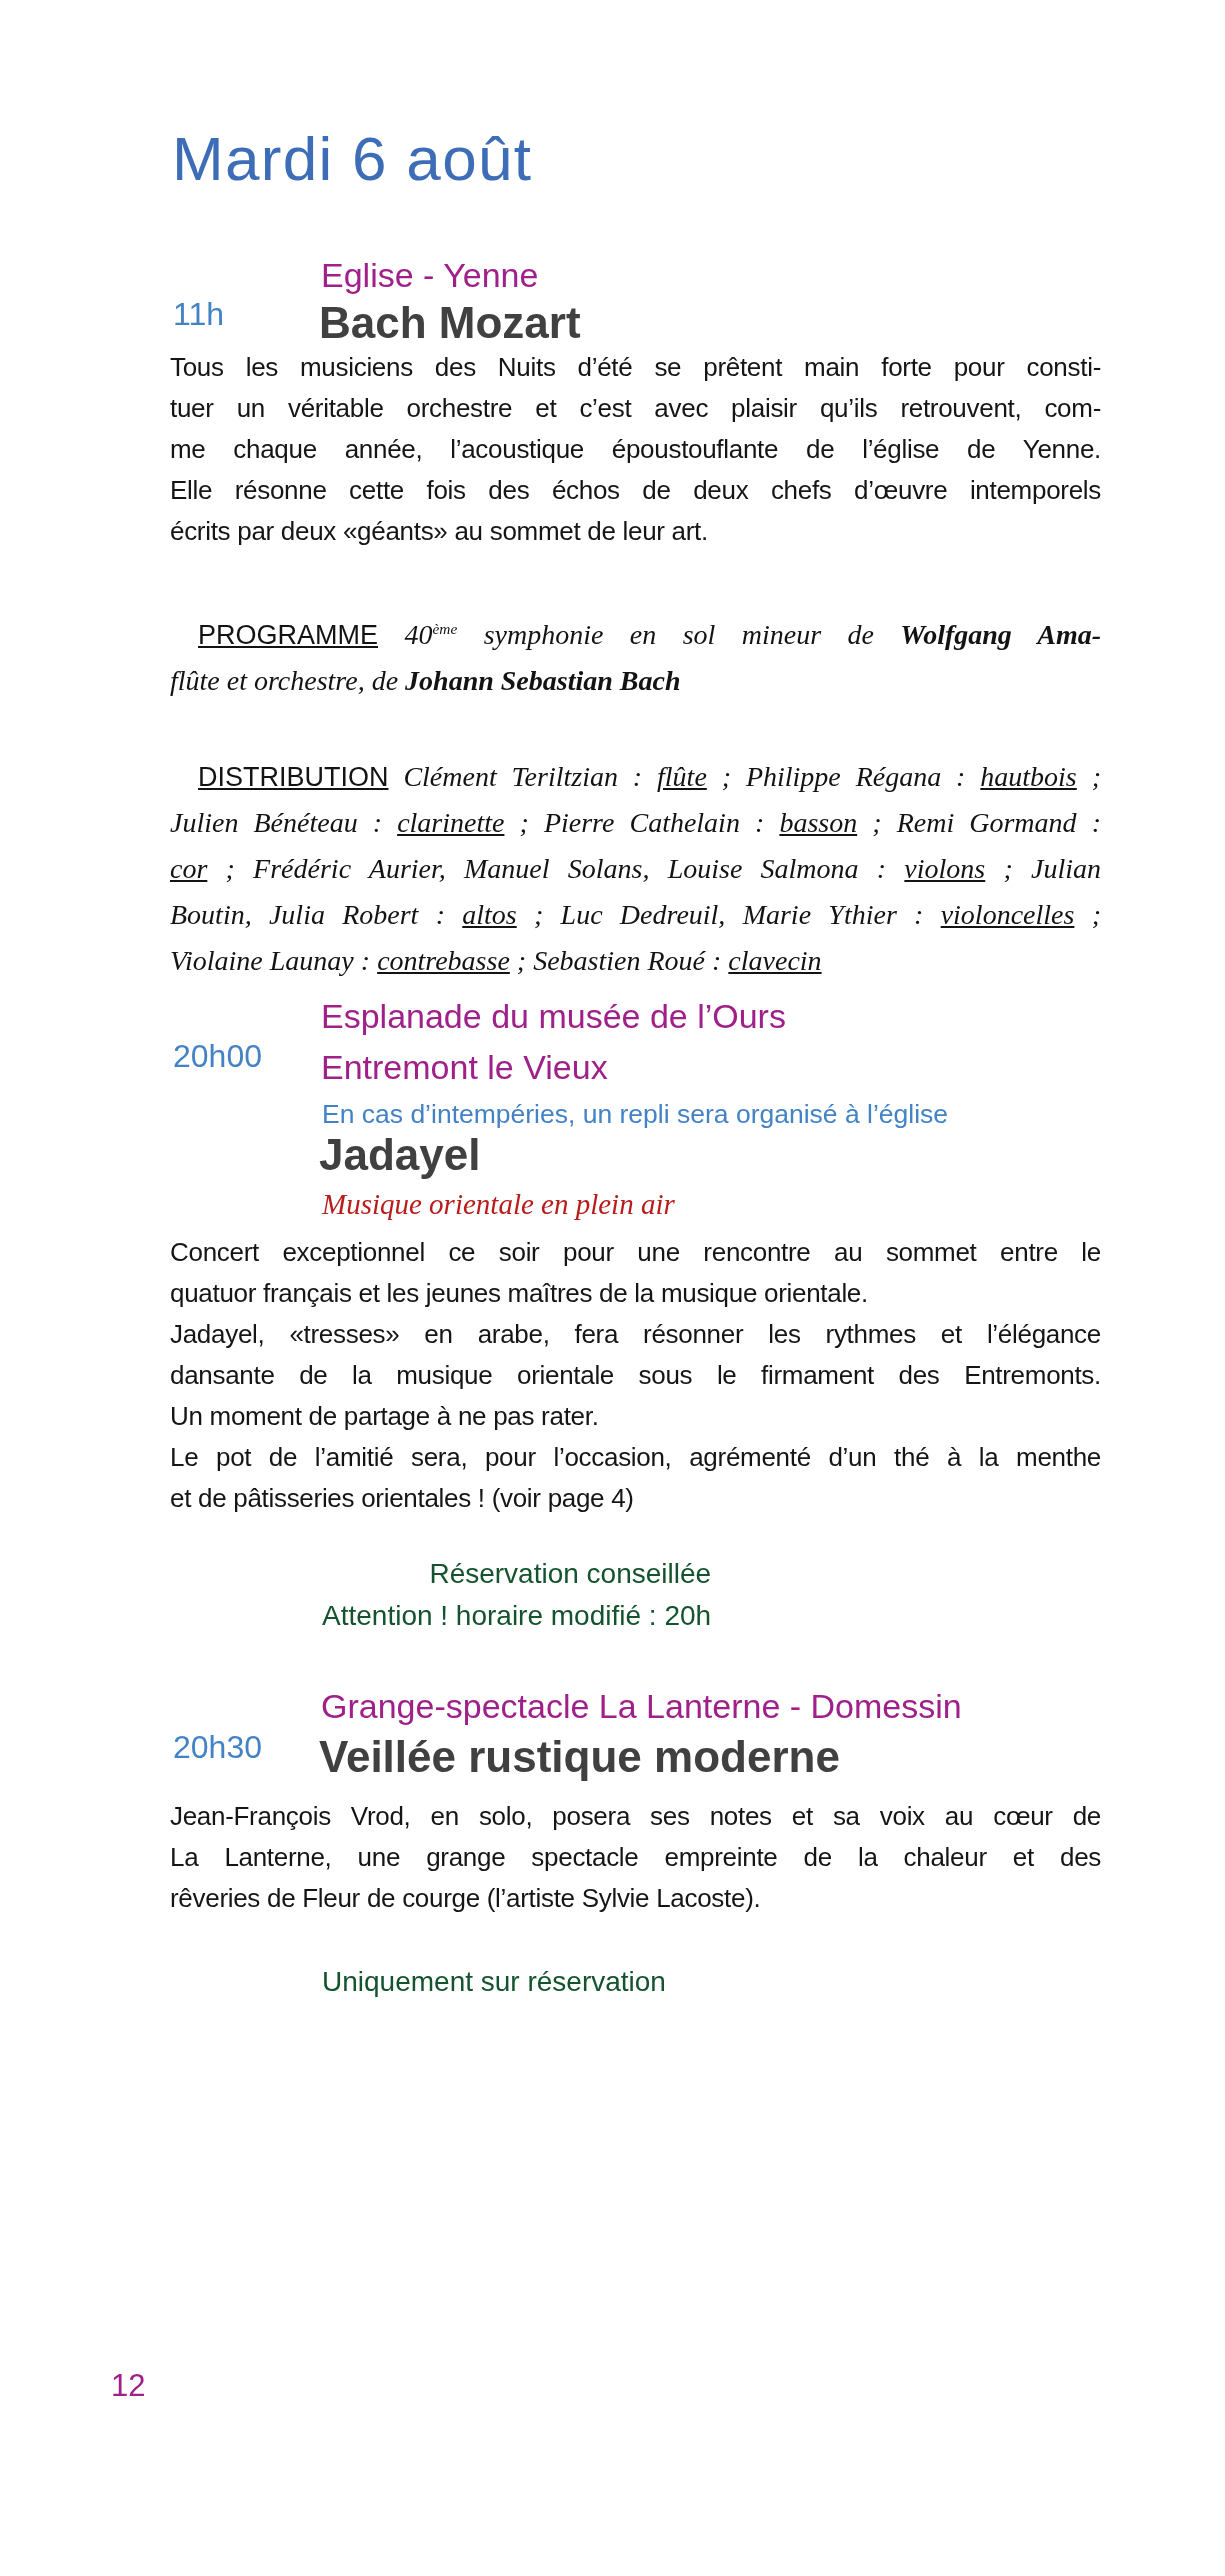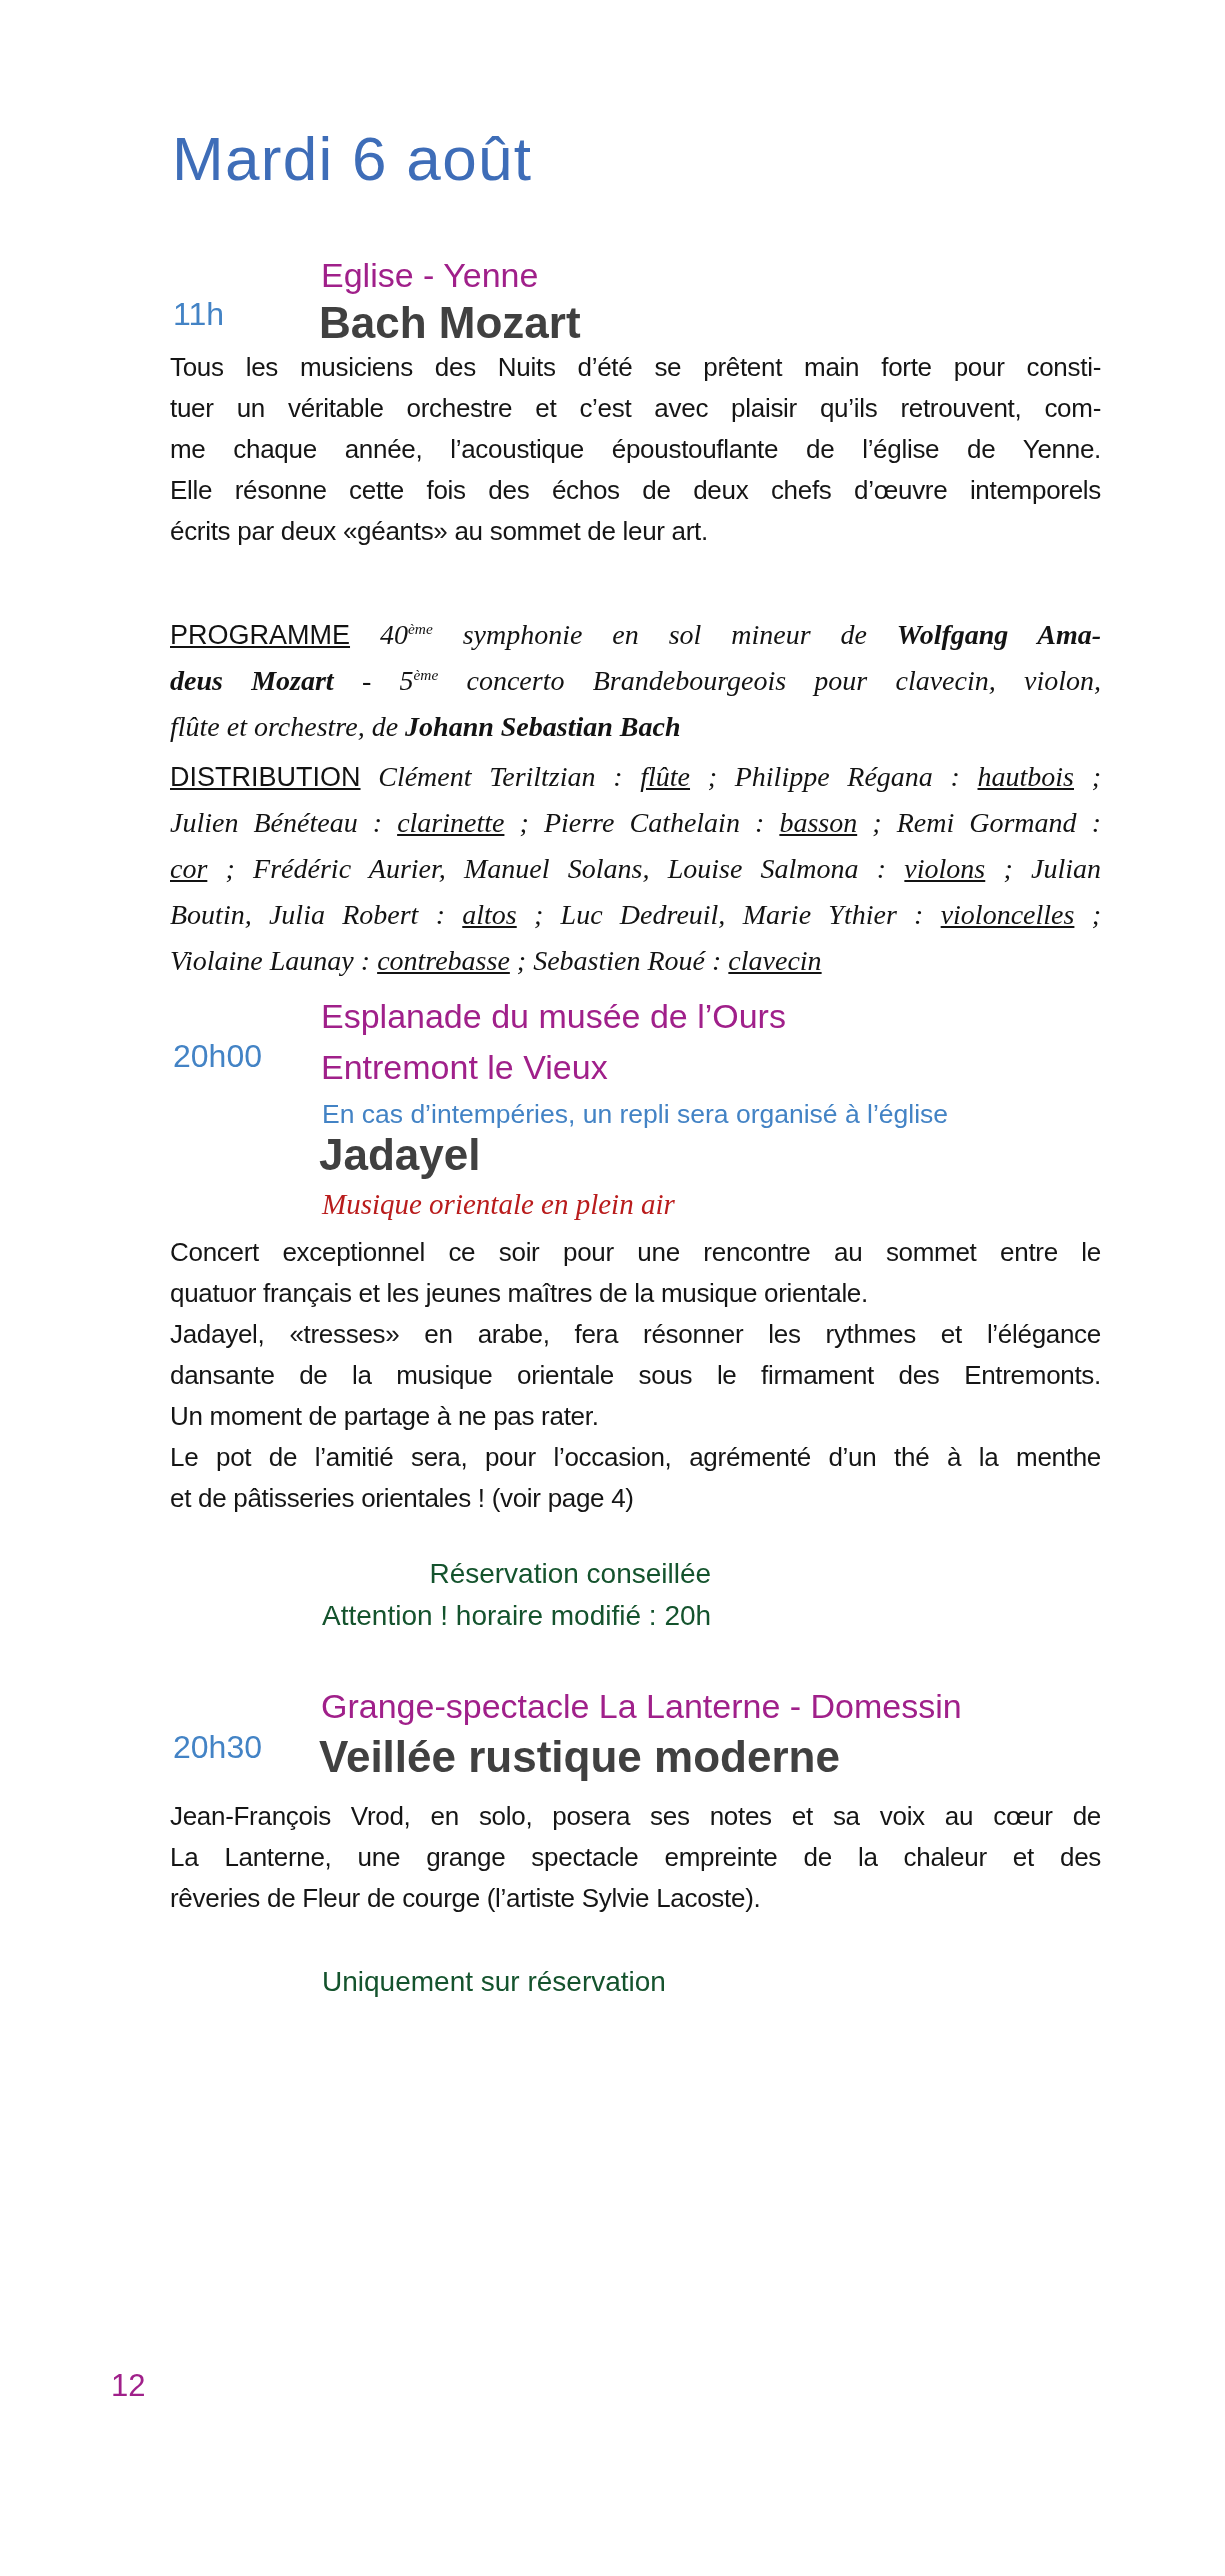--- a/index.html
+++ b/index.html
@@ -9,21 +9,21 @@
   #date-title{left:172px;top:123px;font-size:62px;color:#3e6db8;letter-spacing:1.3px;white-space:nowrap;}
   .time{font-size:32px;color:#4383c5;white-space:nowrap;margin-top:37px;}
   .venue{font-size:34px;color:#a0208a;line-height:51px;white-space:nowrap;}
   .ev-title{font-size:44px;font-weight:bold;color:#404040;letter-spacing:0;white-space:nowrap;}
   .desc{width:931px;font-size:26px;line-height:41px;letter-spacing:-0.3px;color:#151515;}
   .tline{min-height:1em;}
   .tline.just{text-align:justify;text-align-last:justify;}
   .serif{font-family:"Liberation Serif",serif;font-style:italic;font-size:28px;line-height:46px;
          color:#131313;width:931px;}
   .serif .lab{font-family:"Liberation Sans",sans-serif;font-style:normal;
-              text-decoration:underline;font-size:27px;}
+              text-decoration:underline;font-size:27px;margin-left:28px;}
   .serif .b{font-weight:bold;}
   .serif .u{text-decoration:underline;}
   .sup{vertical-align:super;font-size:55%;line-height:0;}
   .note{font-size:26.5px;color:#4383c5;white-space:nowrap;text-align:right;}
   .res{font-size:28px;color:#14532d;line-height:42px;white-space:nowrap;text-align:right;}
   .subtitle{font-family:"Liberation Serif",serif;font-style:italic;font-size:29px;color:#b91c1c;white-space:nowrap;}
   #page-num{left:111px;top:2368px;font-size:31px;color:#a0208a;}
 </style>
 </head>
 <body>
@@ -39,21 +39,20 @@
   <div class="abs ev-title" style="left:319px;top:298px">Bach Mozart</div>
   <div class="abs desc" style="left:170px;top:347px">
       <div class="tline just"><span>Tous les musiciens des Nuits d’été se prêtent main forte pour consti-</span></div>
       <div class="tline just"><span>tuer un véritable orchestre et c’est avec plaisir qu’ils retrouvent, com-</span></div>
       <div class="tline just"><span>me chaque année, l’acoustique époustouflante de l’église de Yenne.</span></div>
       <div class="tline just"><span>Elle résonne cette fois des échos de deux chefs d’œuvre intemporels</span></div>
       <div class="tline"><span>écrits par deux «géants» au sommet de leur art.</span></div>
     </div>
   <div class="abs serif" style="left:170px;top:612px">
       <div class="tline just"><span class="lab">PROGRAMME</span><span> 40</span><span class="sup">ème</span><span> symphonie en sol mineur de </span><span class="b">Wolfgang Ama-</span></div>
-      <div class="tline just"><span class="b">deus Mozart</span><span> - 5</span><span class="sup">ème</span><span> concerto Brandebourgeois pour clavecin, violon,</span></div>
       <div class="tline"><span>flûte et orchestre, de </span><span class="b">Johann Sebastian Bach</span></div>
     </div>
   <div class="abs serif" style="left:170px;top:754px">
       <div class="tline just"><span class="lab">DISTRIBUTION</span><span> Clément Teriltzian : </span><span class="u">flûte</span><span> ; Philippe Régana : </span><span class="u">hautbois</span><span> ;</span></div>
       <div class="tline just"><span>Julien Bénéteau : </span><span class="u">clarinette</span><span> ; Pierre Cathelain : </span><span class="u">basson</span><span> ; Remi Gormand :</span></div>
       <div class="tline just"><span class="u">cor</span><span> ; Frédéric Aurier, Manuel Solans, Louise Salmona : </span><span class="u">violons</span><span> ; Julian</span></div>
       <div class="tline just"><span>Boutin, Julia Robert : </span><span class="u">altos</span><span> ; Luc Dedreuil, Marie Ythier : </span><span class="u">violoncelles</span><span> ;</span></div>
       <div class="tline"><span>Violaine Launay : </span><span class="u">contrebasse</span><span> ; Sebastien Roué : </span><span class="u">clavecin</span></div>
     </div>
 

